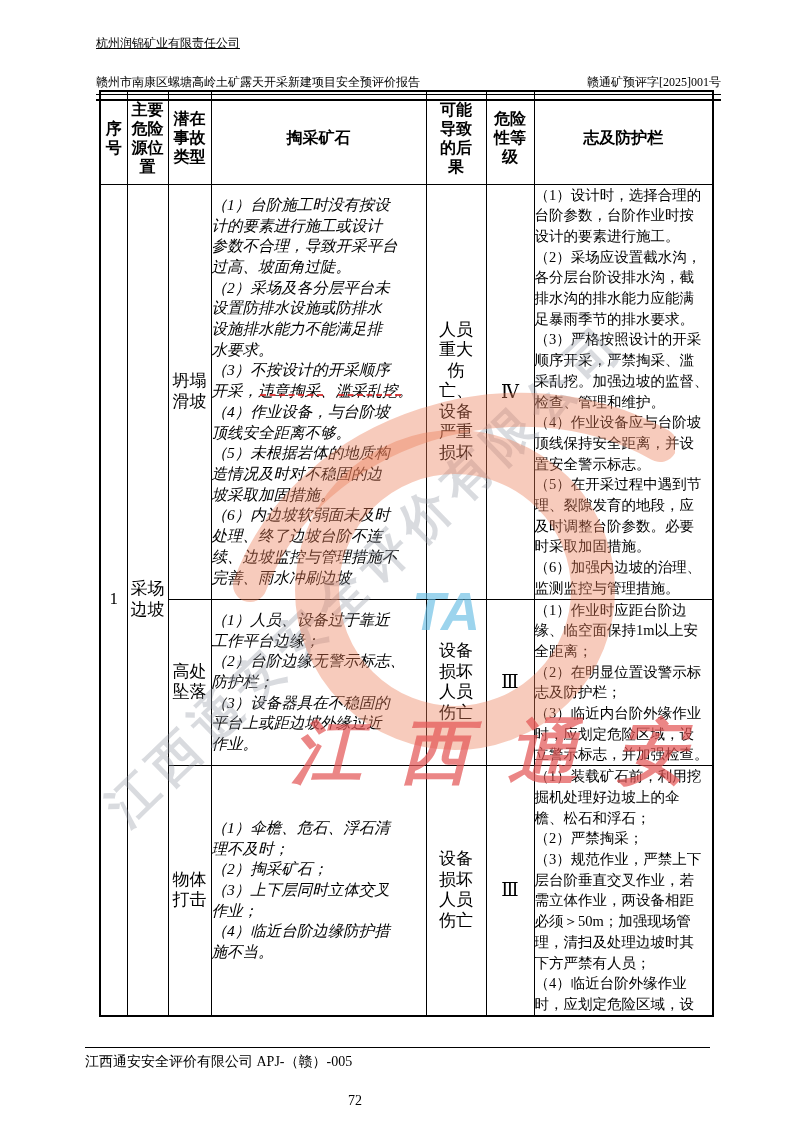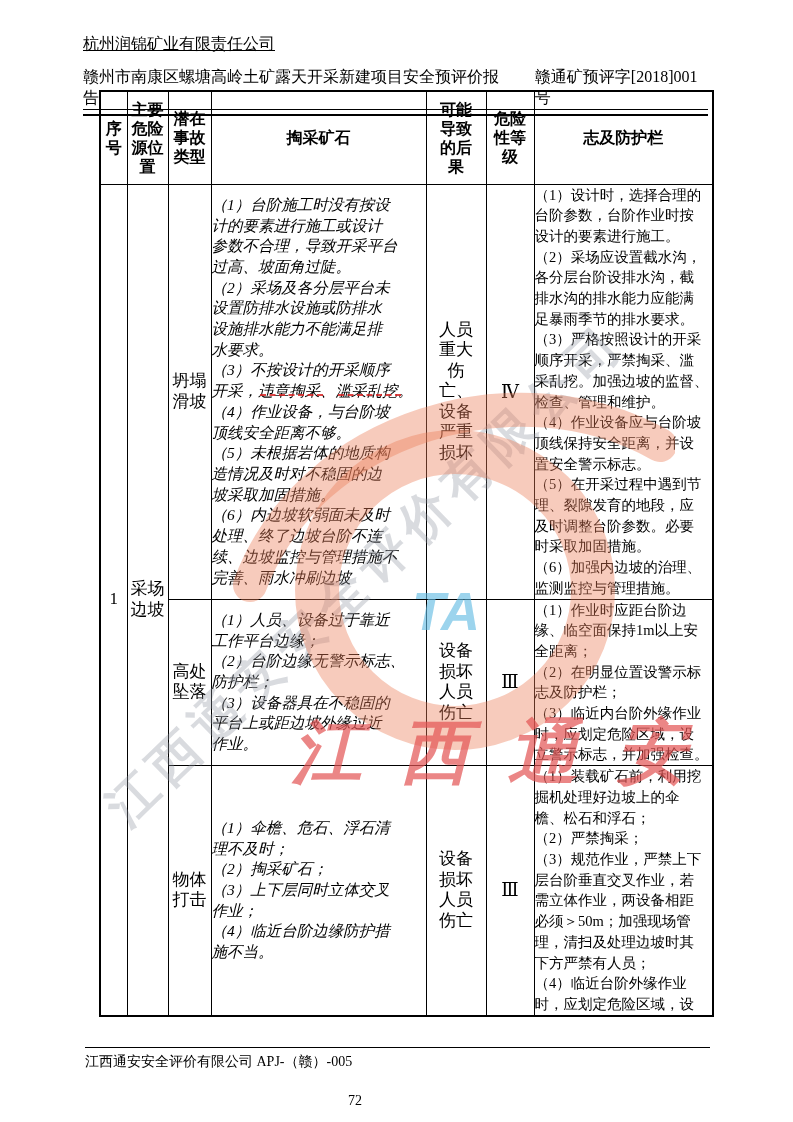--- a/index.html
+++ b/index.html
@@ -1,22 +1,22 @@
 <!DOCTYPE html>
 <html><head>
 <meta charset="utf-8">
 <style>
   html,body{margin:0;padding:0;background:#ffffff;}
   .page{position:relative;width:793px;height:1122px;background:#ffffff;overflow:hidden;
         font-family:"Liberation Serif","DejaVu Serif",serif;color:#000;}
 
   
-  .doc-header{position:absolute;left:83px;top:33px;width:625px;font-size:16px;line-height:21px;}
+  .doc-header{position:absolute;left:96px;top:33px;width:625px;font-size:12px;line-height:21px;}
   .h-line1{display:inline-block;text-decoration:underline;}
-  .h-line2{display:flex;justify-content:space-between;border-bottom:1px solid #000;padding-bottom:1px;margin-top:12px;gap:33px;}
+  .h-line2{display:flex;justify-content:space-between;border-bottom:1px solid #000;padding-bottom:1px;margin-top:18px;gap:33px;}
   .h-rule{border-top:2.5px solid #000;margin-top:4px;}
 
   
   table.main{position:absolute;left:99px;top:90px;border-collapse:collapse;table-layout:fixed;
              border:2px solid #000;}
   table.main td{border:1px solid #000;padding:0;vertical-align:middle;overflow:hidden;}
   td.hd{font-weight:bold;font-size:16px;line-height:19px;text-align:center;white-space:pre-line;
         font-family:"Liberation Sans","DejaVu Sans",sans-serif;font-weight:700;}
   td.ctr{text-align:center;font-size:17px;line-height:20.5px;white-space:pre-line;}
   td.txt{font-size:15.5px;line-height:20.7px;text-align:left;white-space:pre-line;padding:2px 2px 2px 4px;font-style:italic;}
@@ -45,21 +45,21 @@
 </style>
 </head>
 <body>
 
 <div class="page">
 
   <div class="doc-header">
     <span class="h-line1">杭州润锦矿业有限责任公司</span>
     <div class="h-line2">
       <span>赣州市南康区螺塘高岭土矿露天开采新建项目安全预评价报告</span>
-      <span>赣通矿预评字[2018]001号</span>
+      <span>赣通矿预评字[2025]001号</span>
     </div>
     <div class="h-rule"></div>
   </div>
 
   <table class="main">
     <colgroup>
       <col style="width:27px">
         <col style="width:41px">
         <col style="width:43px">
       <col style="width:215px">

